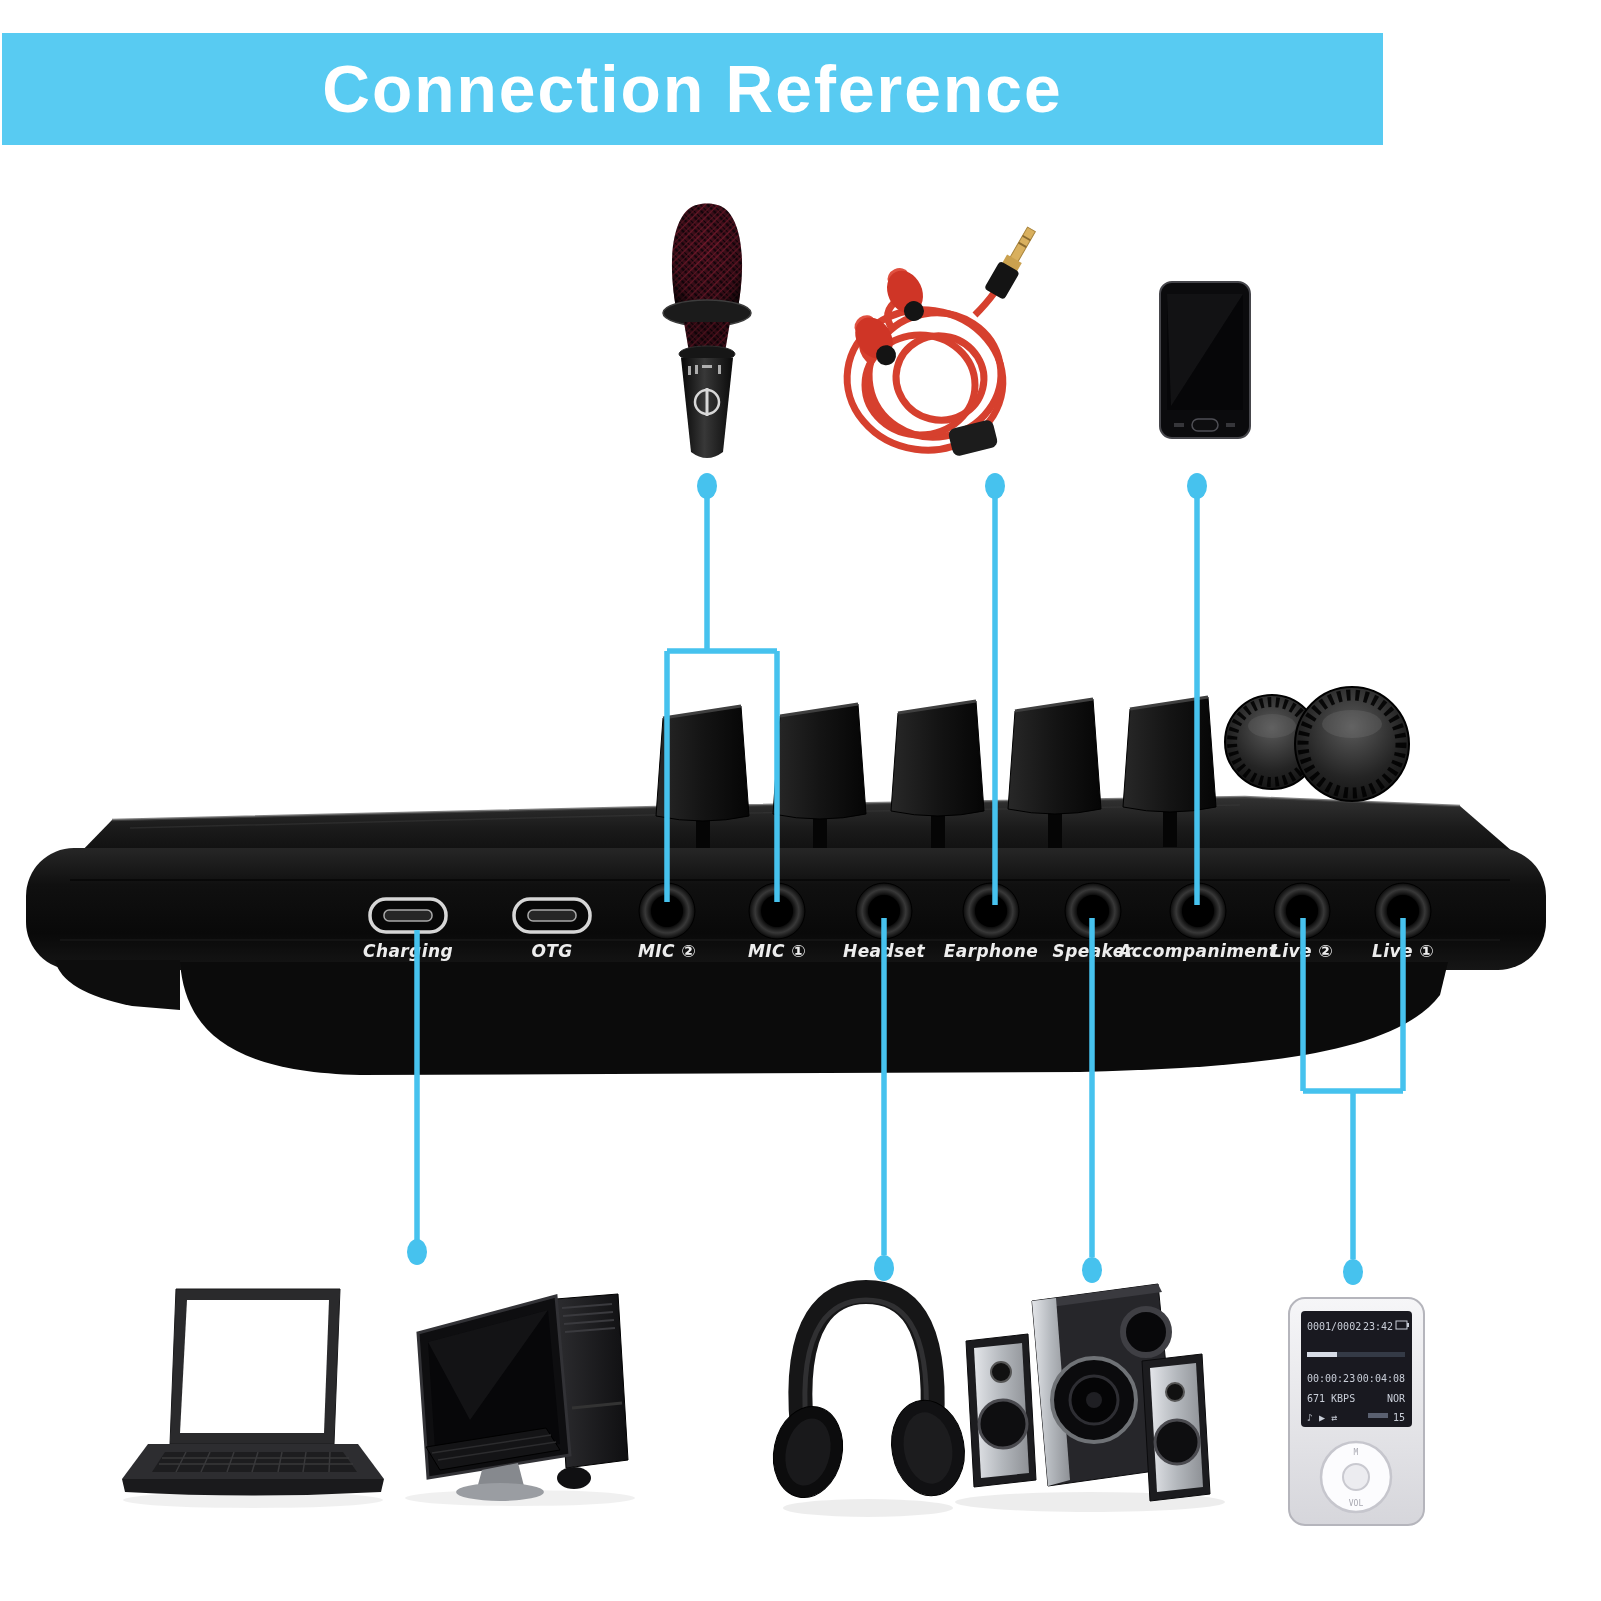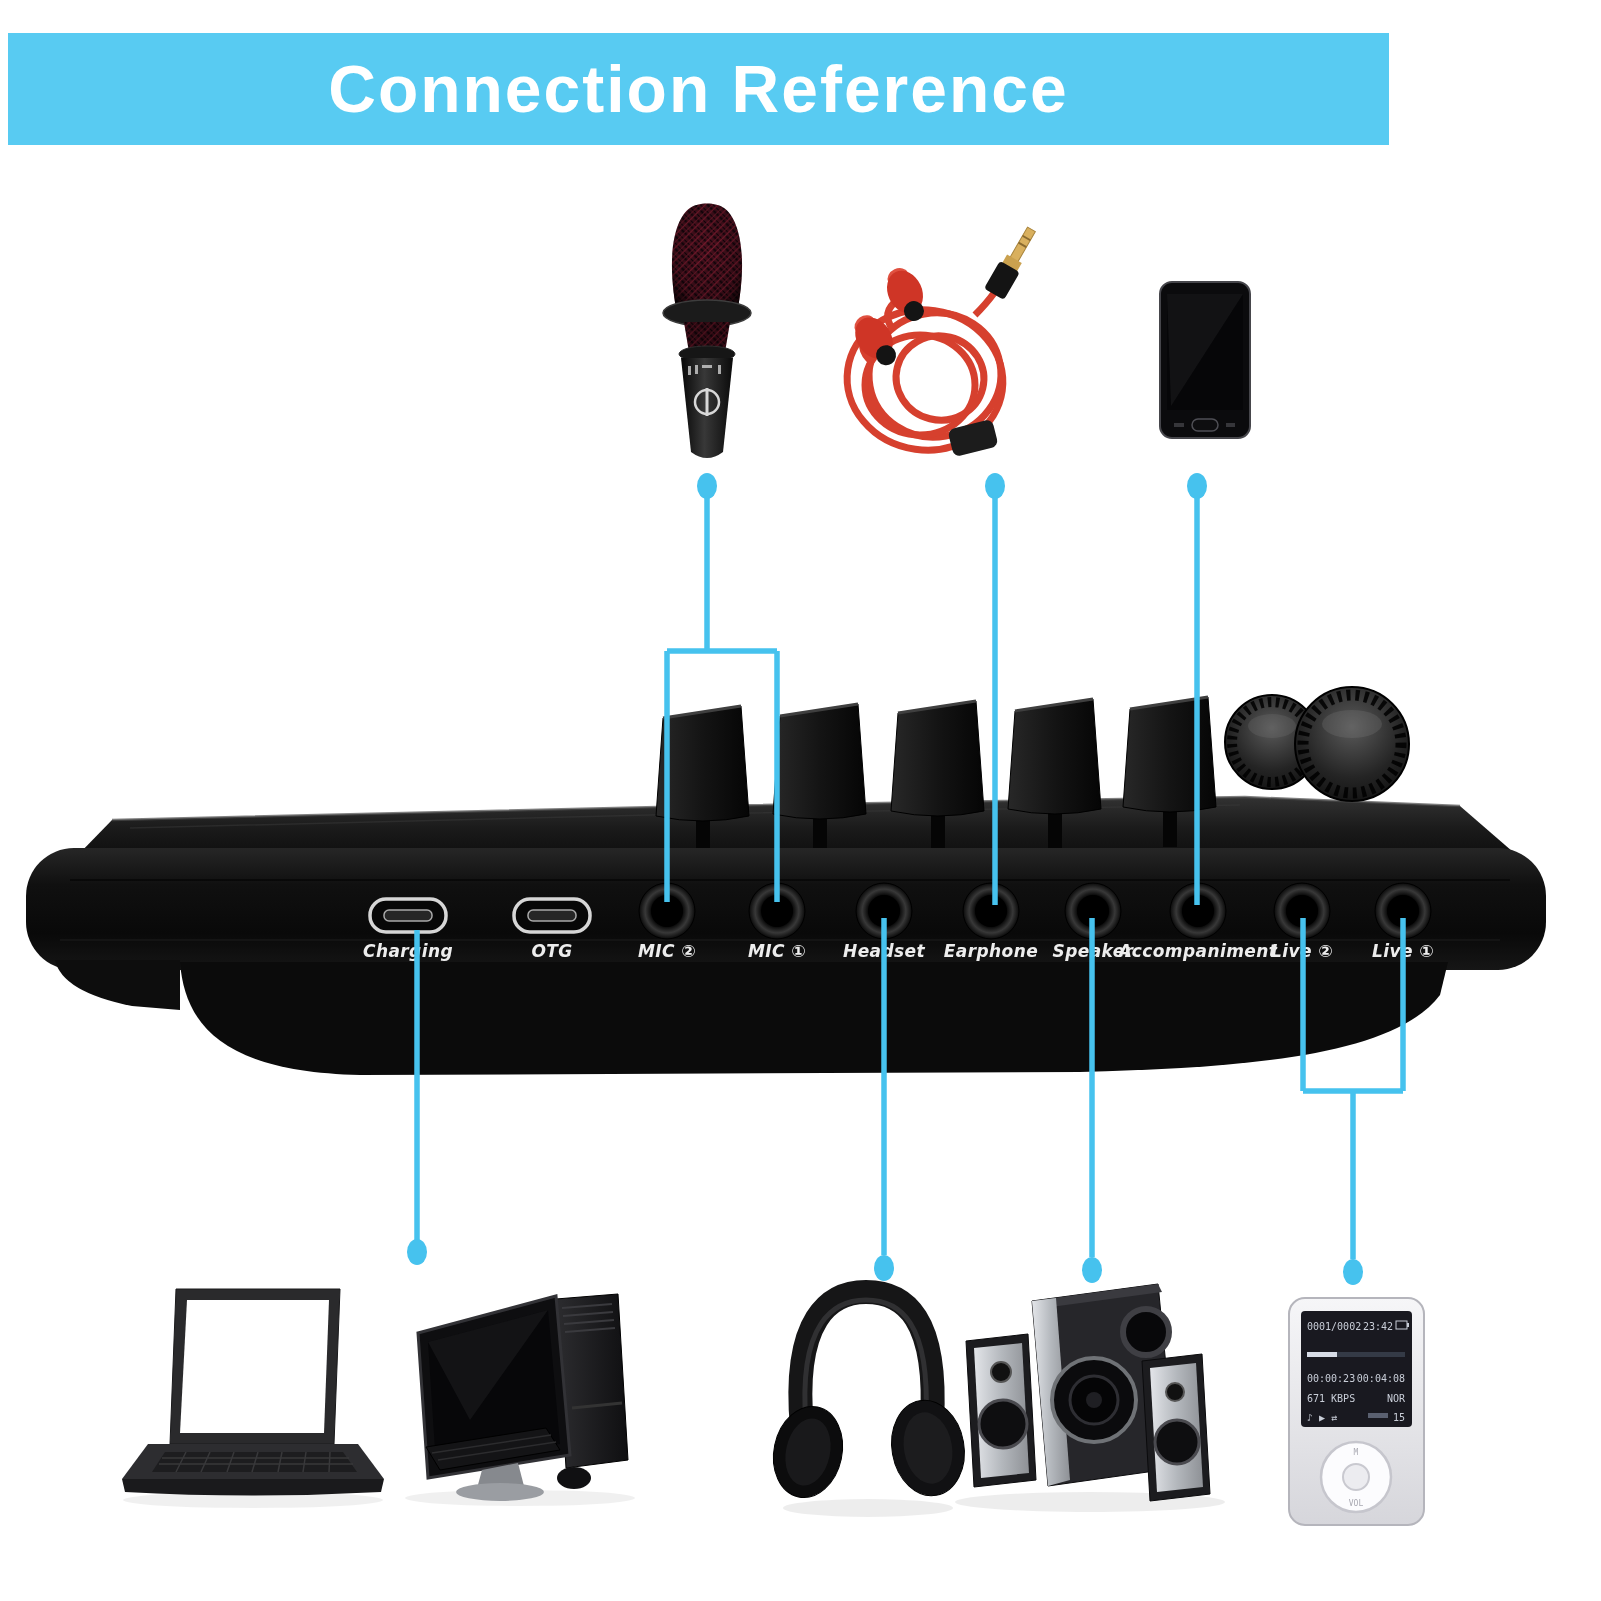--- a/index.html
+++ b/index.html
@@ -1,17 +1,17 @@
 <!DOCTYPE html>
 <html><head>
 <meta charset="utf-8">
 <style>
   html,body{margin:0;padding:0;background:#fff;width:1601px;height:1601px;overflow:hidden;}
   .stage{position:relative;width:1601px;height:1601px;background:#ffffff;font-family:"Liberation Sans",sans-serif;}
-  .header{position:absolute;left:8px;top:33px;width:1381px;height:112px;background:#58CBF2;display:flex;align-items:center;justify-content:center;}
+  .header{position:absolute;left:2px;top:33px;width:1381px;height:112px;background:#58CBF2;display:flex;align-items:center;justify-content:center;}
   .header span{color:#ffffff;font-weight:bold;font-size:66px;letter-spacing:2px;font-family:"Liberation Sans",sans-serif;}
   svg{position:absolute;left:0;top:0;}
   .plabel{font:italic bold 17px "DejaVu Sans",sans-serif;fill:#ededed;text-anchor:middle;letter-spacing:.4px;}
   .usbc{fill:#070707;stroke:#d6d6d6;stroke-width:3.5;}
   .usbc-inner{fill:#262626;stroke:#a9a9a9;stroke-width:1.5;}
   .jack-outer{fill:url(#jackRing);stroke:#000;stroke-width:1;}
   .jack-inner{fill:#000;}
   .cline{stroke:#46C2EE;stroke-width:5.5;fill:none;}
   .cdot{fill:#46C2EE;}
   .mp3t{font:10px "DejaVu Sans Mono",monospace;fill:#c9ced8;}

